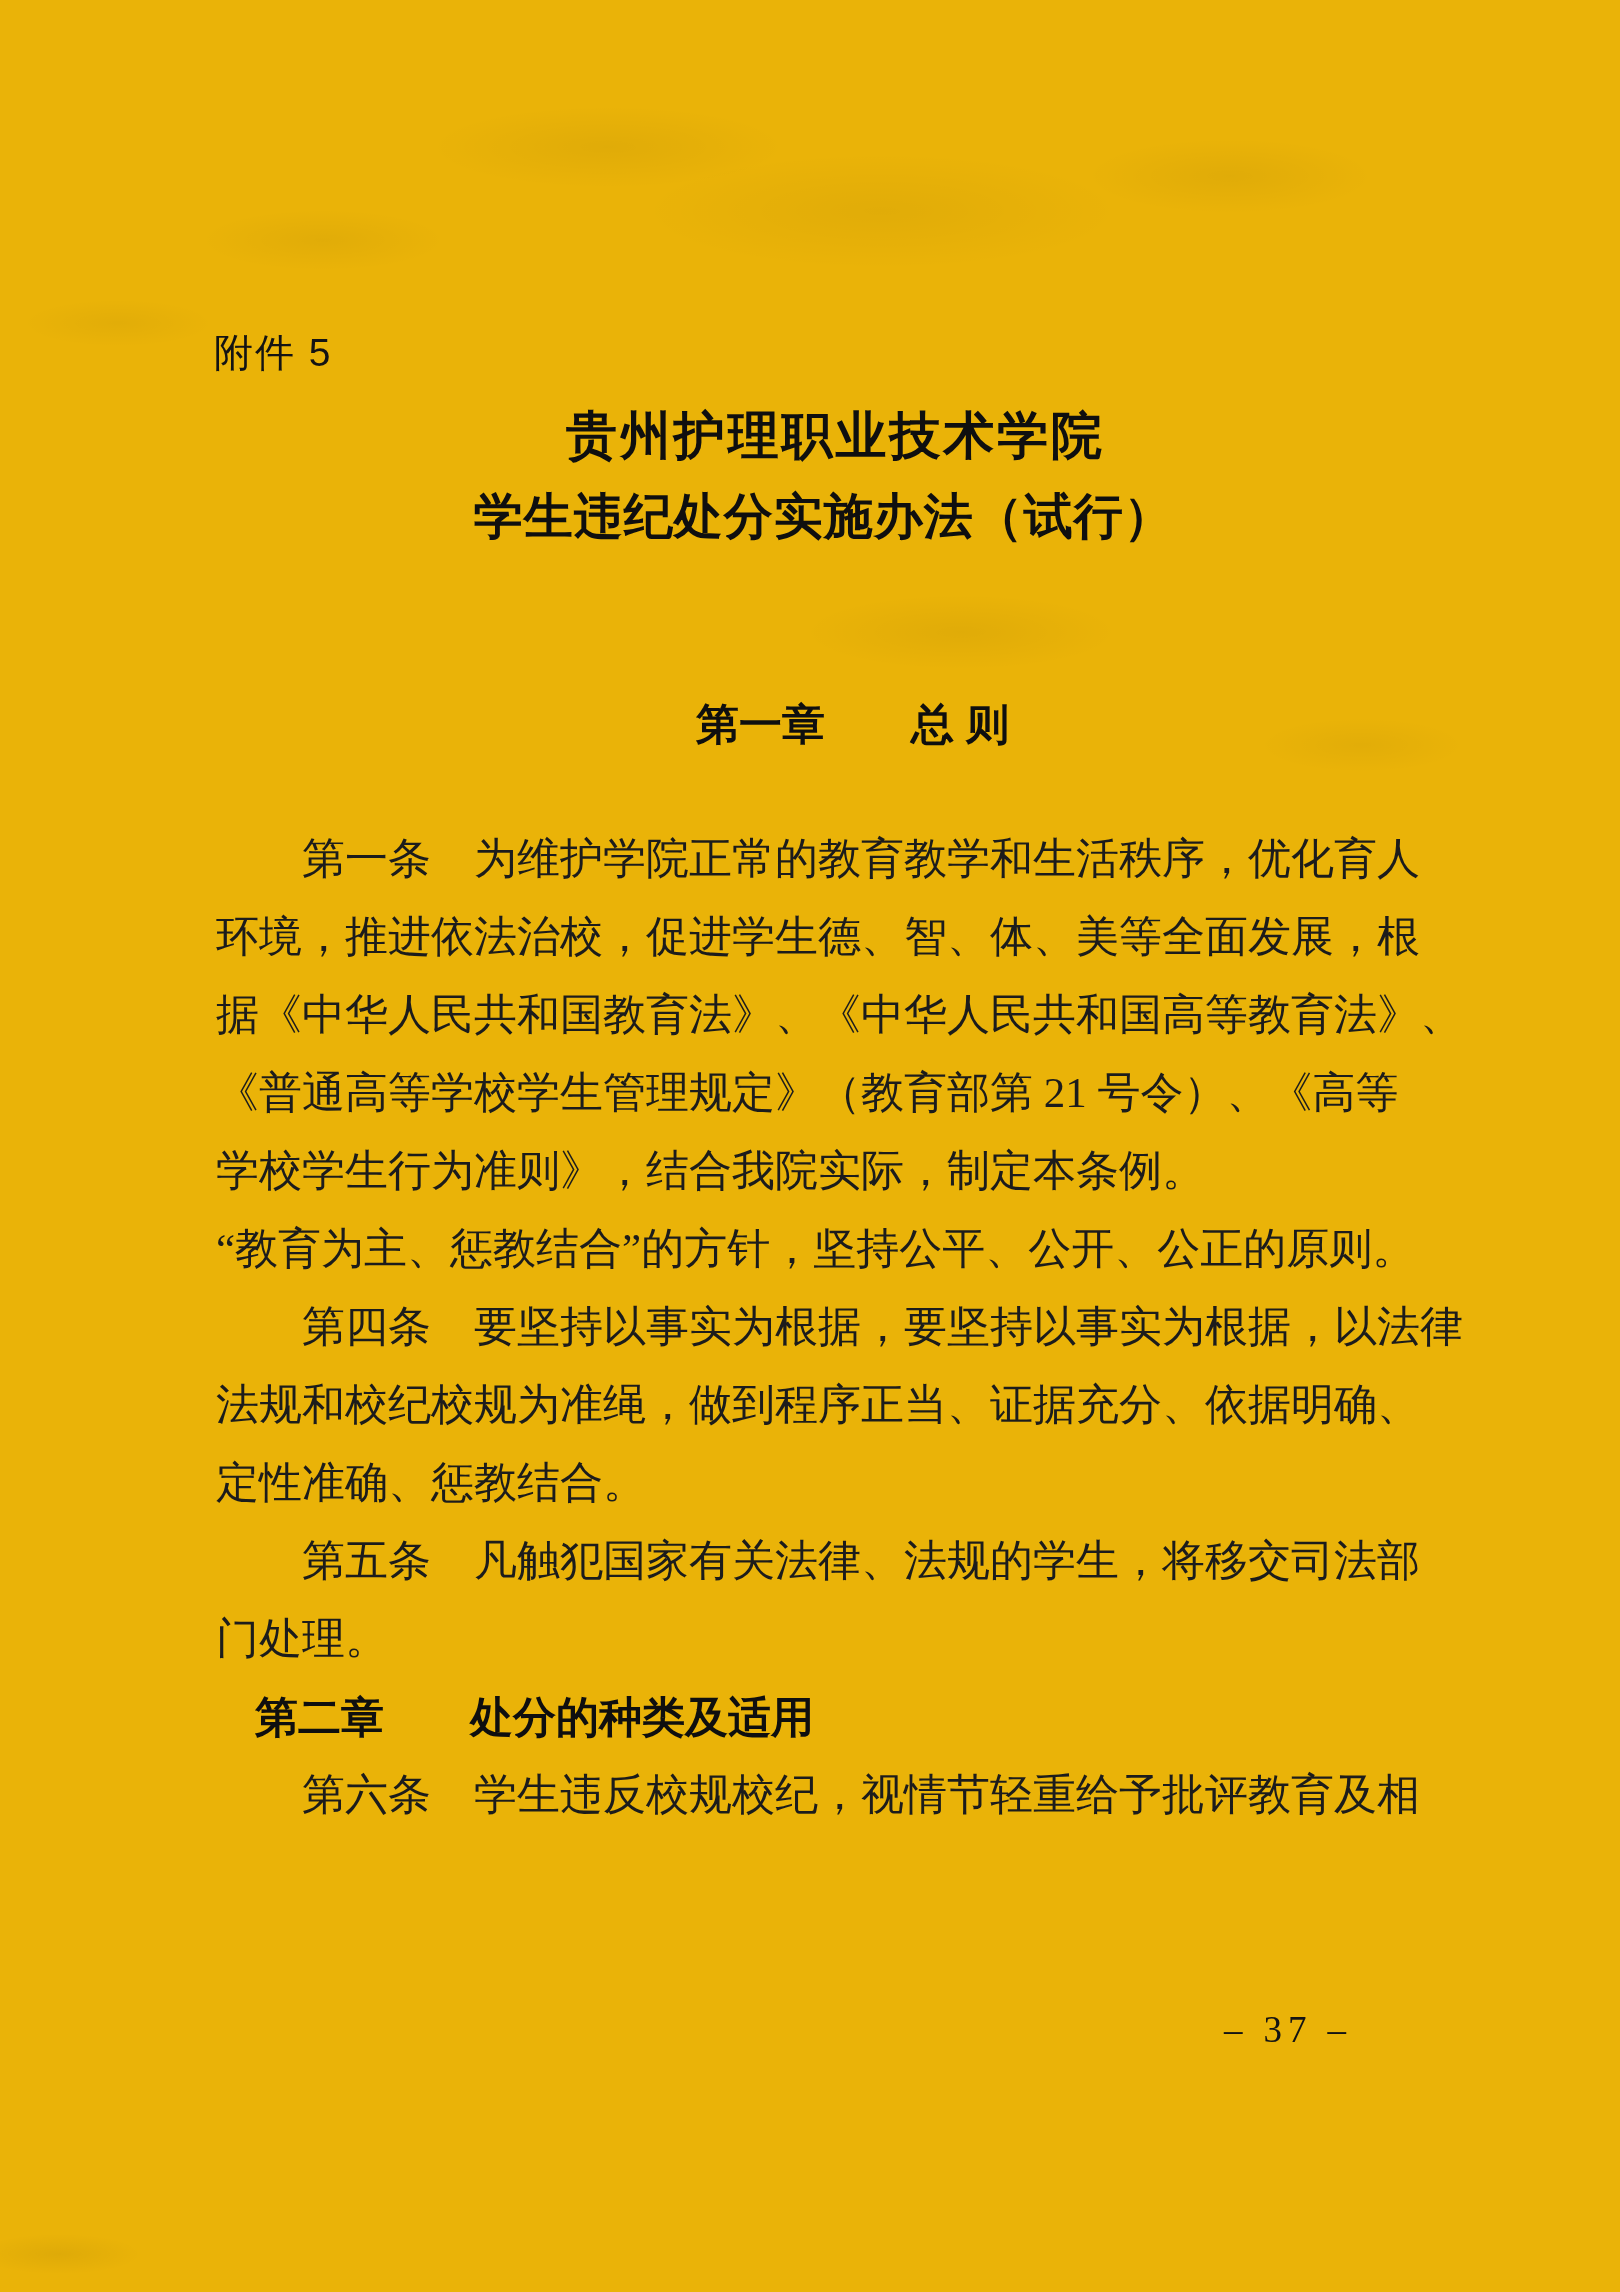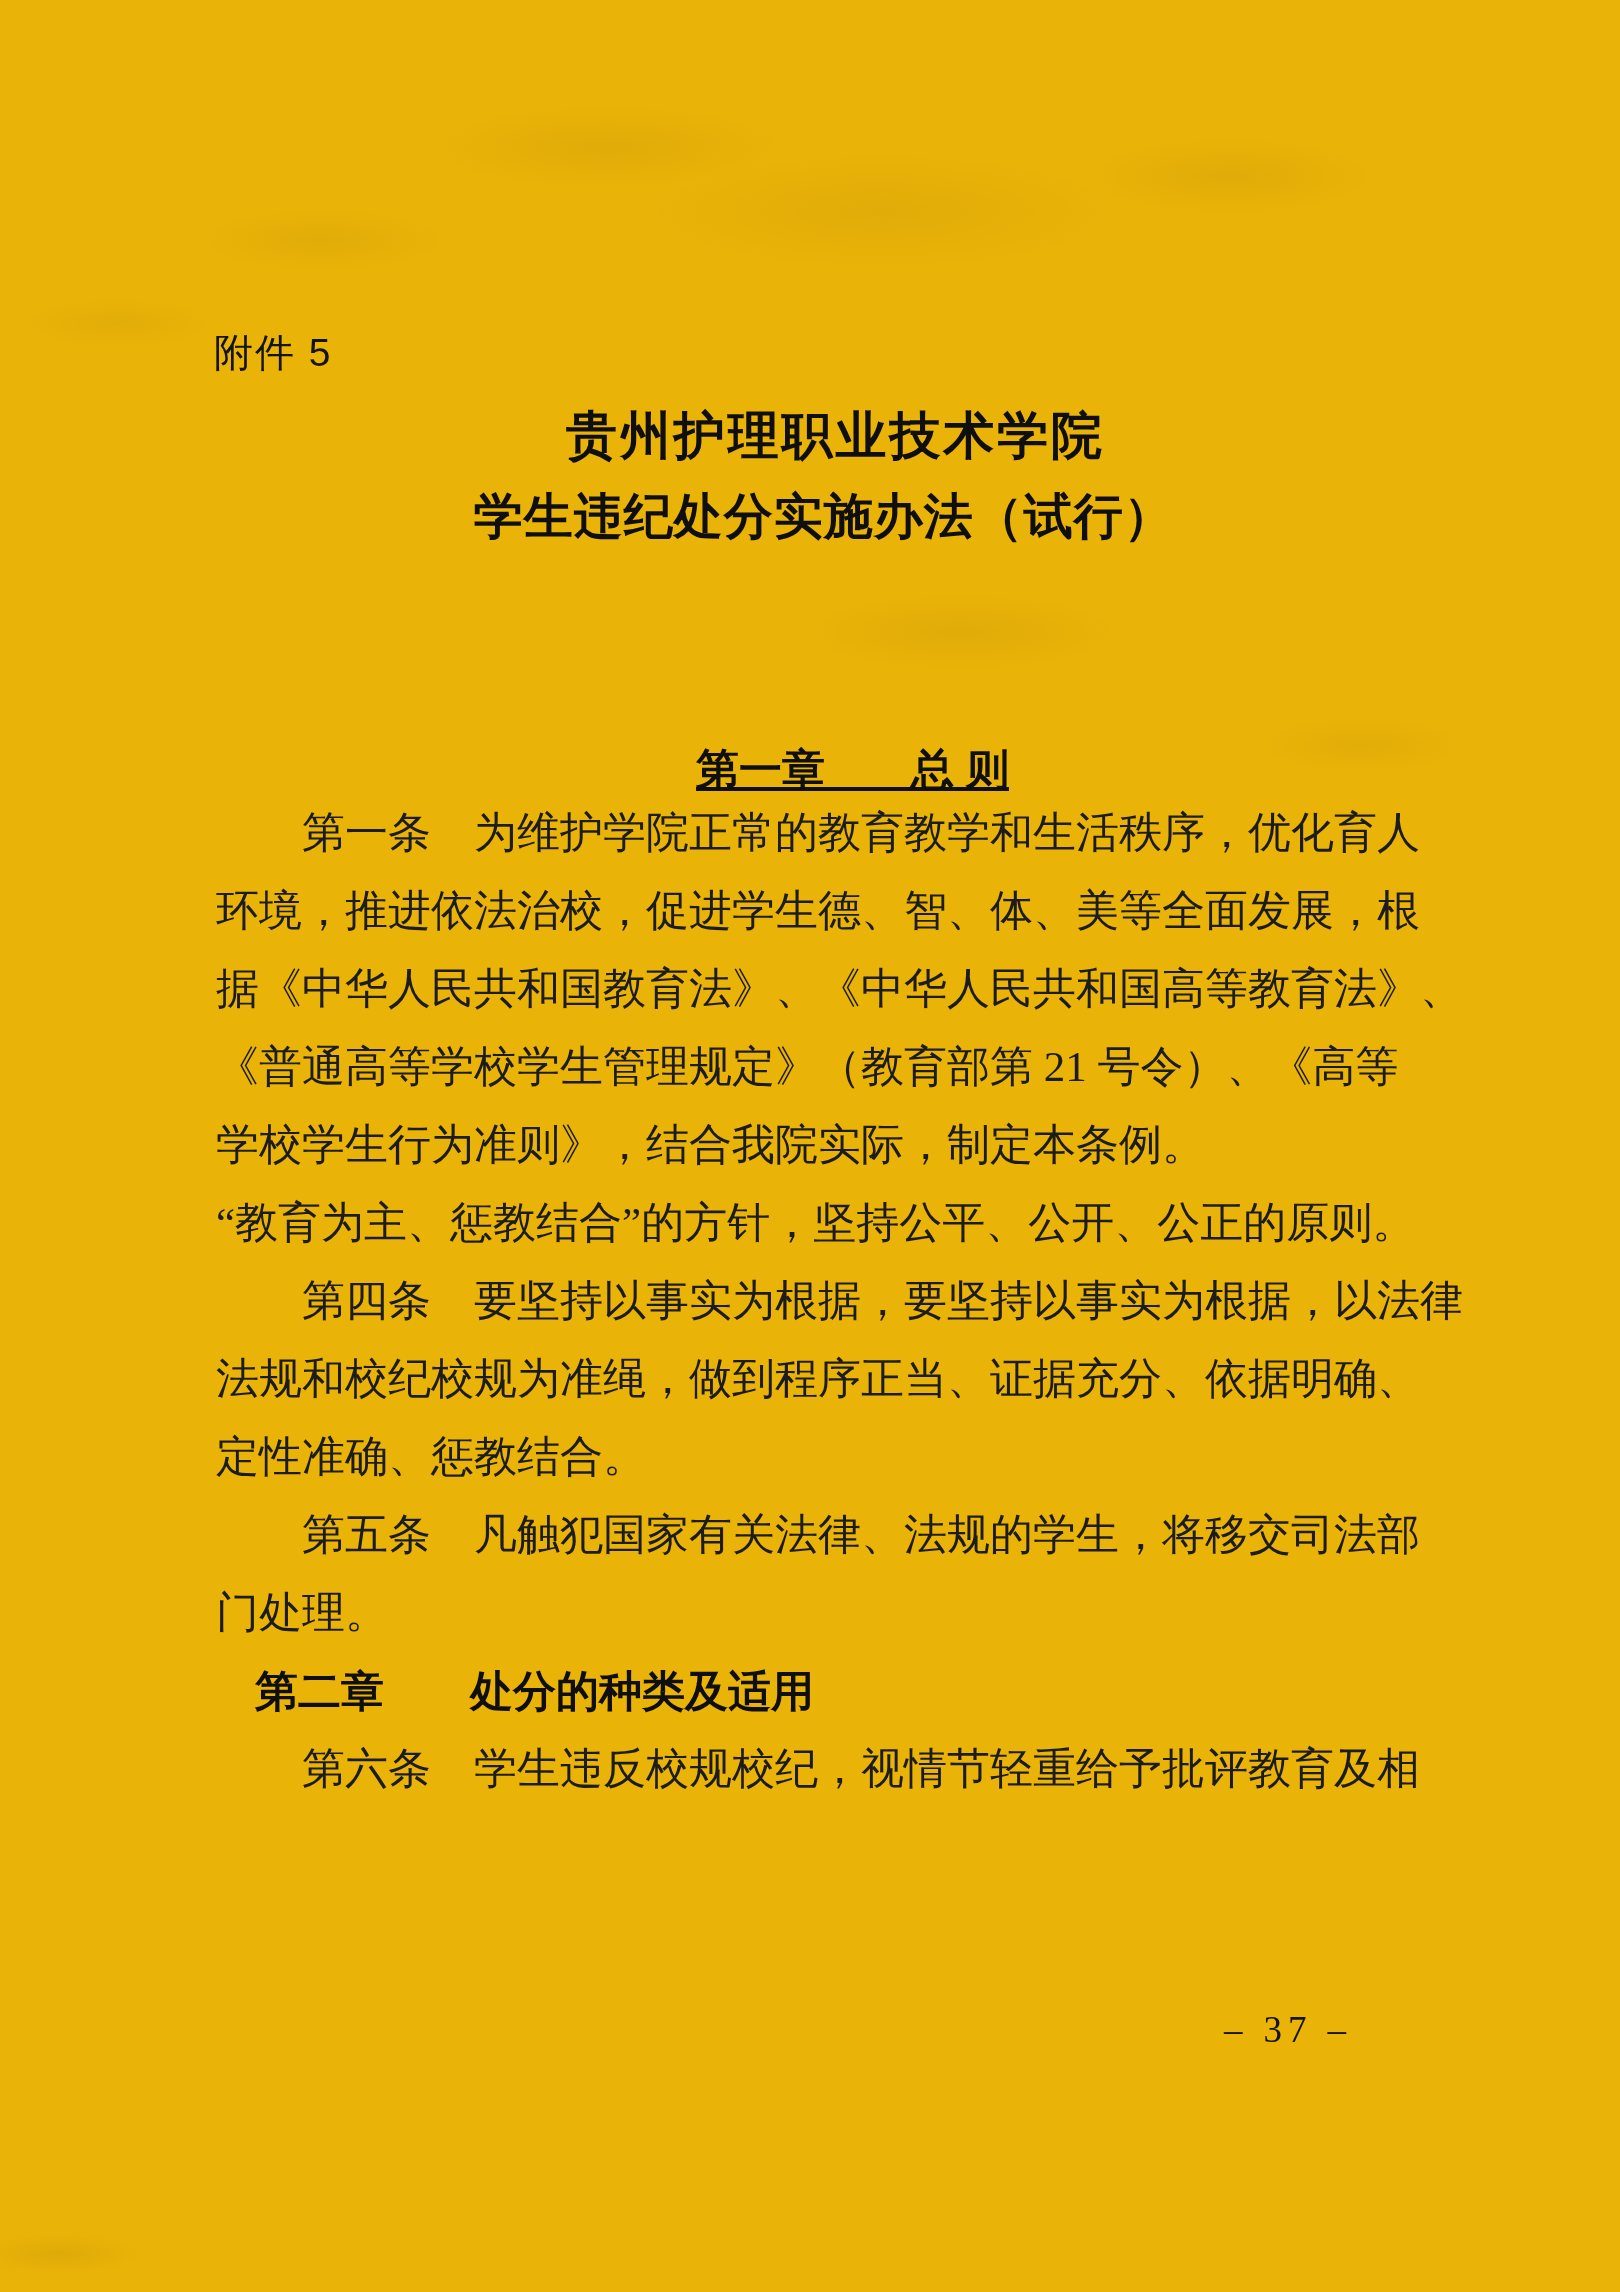--- a/index.html
+++ b/index.html
@@ -60,34 +60,33 @@
   }
   .title-sub {
     top: 484px;
     font-size: 49px;
     letter-spacing: 1px;
     padding-left: 13.7px;
   }
   .chapter-one {
     position: absolute;
     left: 245px;
-    top: 744px;
+    top: 699px;
     width: 1215px;
     text-align: center;
     font-family: "Liberation Sans", "DejaVu Sans", sans-serif;
     font-weight: 700;
     font-size: 43px;
     line-height: 51px;
     color: #0f0f0f;
-    text-decoration: underline;
   }
   .body-lines {
     position: absolute;
     left: 216px;
-    top: 794px;
+    top: 820px;
     width: 1215px;
   }
   .line {
     height: 78px;
     line-height: 78px;
     font-size: 43px;
     white-space: nowrap;
     color: #1c1c1c;
   }
   .line.first {

